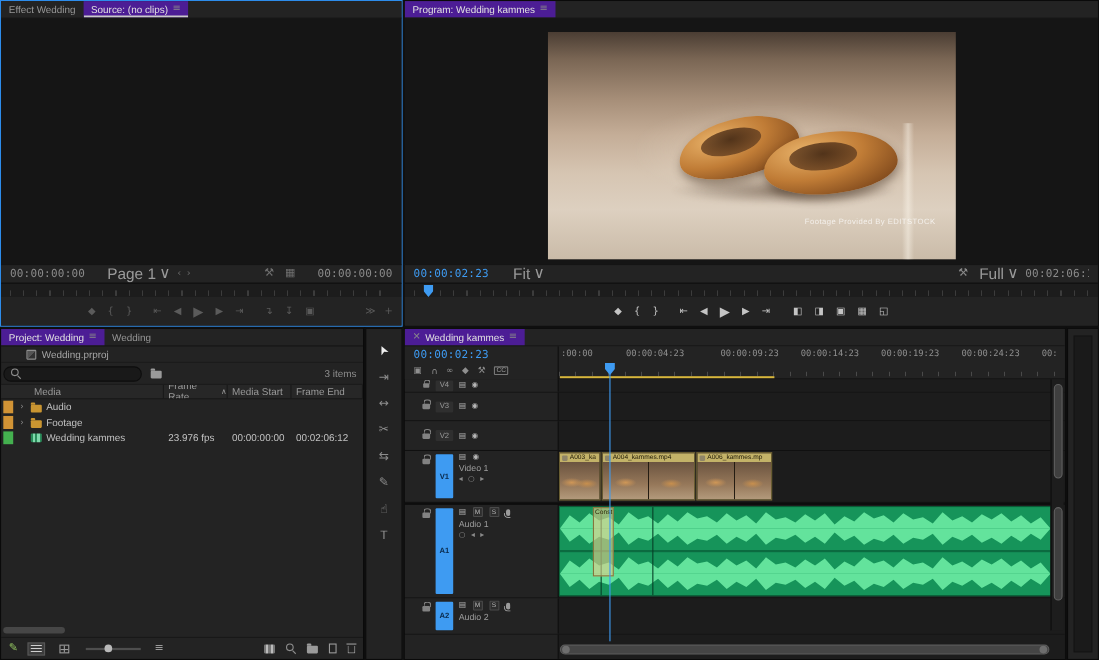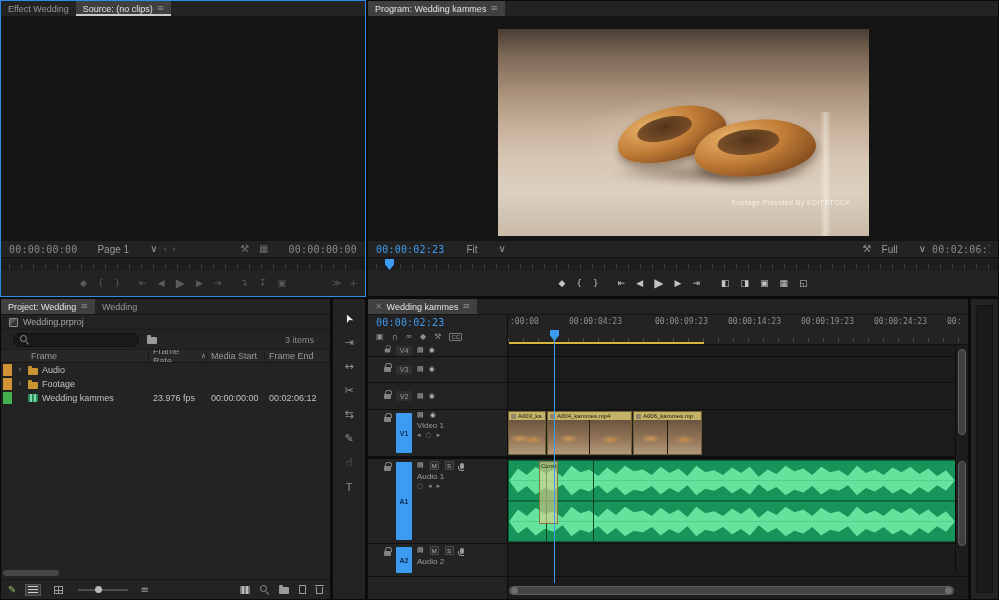--- a/index.html
+++ b/index.html
@@ -8,29 +8,29 @@
 .panel{position:absolute;background:#232323;display:flex;flex-direction:column;border:1px solid #0a0a0a}
 #source{left:0;top:0;width:366px;height:297px;border:1px solid #2d8ceb}
 #program{left:367px;top:0;width:632px;height:297px}
 #project{left:0;top:298px;width:331px;height:302px}
 #tools{left:332px;top:298px;width:34px;height:302px;align-items:center;padding-top:10px;gap:5px}
 #timeline{left:367px;top:298px;width:602px;height:302px}
 #meters{left:970px;top:298px;width:29px;height:302px}
 .ic{font-family:"DejaVu Sans",sans-serif;line-height:1}
 .tabbar{height:16px;display:flex;align-items:center;background:#232323;border-bottom:1px solid #151515;flex:0 0 auto;overflow:hidden}
 .tab{padding:0 7px;font-size:9px;color:#979797;white-space:nowrap;height:100%;display:flex;align-items:center;gap:4px}
-.tab.active{color:#e2e2e2;background:#404040}
+.tab.active{color:#e2e2e2;background:#4c1d95}
 .tab.underline{box-shadow:inset 0 -2px 0 #c9c9c9}
 .menu{color:#8a8a8a;font-size:9px}
 .mon-body{flex:1;background:#151515;position:relative;overflow:hidden}
 .mon-controls{height:17px;display:flex;align-items:center;gap:6px;padding:0 8px;background:#232323;border-top:1px solid #141414;flex:0 0 auto}
 .tc{font-family:"DejaVu Sans Mono",monospace;font-size:10px;letter-spacing:.2px;white-space:nowrap}
 .tc.gray{color:#8a8a8a}.tc.blue{color:var(--accent,#3e9bf2)}
 .tc.clip{width:58px;overflow:hidden;text-align:left}
-.dropdown{font-size:10px;color:#9a9a9a;display:flex;gap:21px;align-items:center;white-space:nowrap}
+.dropdown{font-size:14px;color:#9a9a9a;display:flex;gap:3px;align-items:center;white-space:nowrap}
 .pagenav{color:#6f6f6f;font-size:9px;display:flex;gap:5px}
 .scrubber{height:13px;background:#1c1c1c;border-top:1px solid #101010;position:relative;flex:0 0 auto}
 .scrubber .ticks{position:absolute;left:8px;right:8px;bottom:1px;height:5px;background:repeating-linear-gradient(90deg,#3c3c3c 0 1px,transparent 1px 12px)}
 .ph-caret{position:absolute;width:9px;height:11px;top:1px;background:var(--accent,#3e9bf2);clip-path:polygon(0 0,100% 0,100% 50%,50% 100%,0 50%)}
 .transport{height:26px;display:flex;align-items:center;gap:11px;padding:0 12px;flex:0 0 auto;background:#232323;position:relative;justify-content:center}
 .transport .ic{font-size:9px;color:#c4c4c4}
 .transport.dim .ic{color:#5b5b5b}
 .transport .play{font-size:12px}
 .transport .corner{position:absolute;right:8px;display:flex;gap:8px}
 
@@ -38,22 +38,22 @@
 .scene{position:absolute;inset:0;background:linear-gradient(180deg,#4a3d33 0,#7a6654 12%,#a78f79 30%,#c4ad97 45%,#d6c5b2 62%,#ddd0c0 78%,#cabba8 100%)}
 .scene .glow{position:absolute;left:20%;top:30%;width:70%;height:45%;background:radial-gradient(ellipse,rgba(255,240,220,.35),transparent 70%);filter:blur(3px)}
 .scene .boxedge{position:absolute;right:10%;top:40%;width:3%;height:60%;background:linear-gradient(90deg,transparent,rgba(255,250,240,.45),transparent)}
 .shoe-shadow{position:absolute;left:30%;top:64%;width:56%;height:12%;background:radial-gradient(ellipse,rgba(70,50,35,.5),transparent 70%);filter:blur(2px)}
 .shoe{position:absolute;border-radius:50%/58% 58% 46% 46%;background:radial-gradient(ellipse at 32% 28%,#e8b269 0%,#c07c36 45%,#8a5120 78%,#6b3c16 100%);box-shadow:0 5px 9px rgba(60,40,25,.45)}
 .shoe .opening{position:absolute;left:20%;top:16%;width:50%;height:44%;border-radius:50%;background:radial-gradient(ellipse at 50% 40%,#39200f,#6b4423 72%,transparent 78%);opacity:.85}
 .shoe.s1{left:32%;top:38%;width:30%;height:25%;transform:rotate(-14deg)}
 .shoe.s2{left:53%;top:44%;width:33%;height:27%;transform:rotate(-6deg)}
 .watermark{position:absolute;right:18px;bottom:30px;font-size:7px;color:rgba(255,255,255,.72);letter-spacing:.4px}
 
-.proj-path{height:15px;display:flex;align-items:center;gap:5px;padding:0 8px;font-size:9px;color:#a6a6a6;border-bottom:1px solid #1b1b1b;flex:0 0 auto}
-.proj-search{height:20px;display:flex;align-items:center;gap:8px;padding:0 12px;border-bottom:1px solid #1b1b1b;flex:0 0 auto}
+.proj-path{height:15px;display:flex;align-items:center;gap:5px;padding:0 23px;font-size:9px;color:#a6a6a6;border-bottom:1px solid #1b1b1b;flex:0 0 auto}
+.proj-search{height:20px;display:flex;align-items:center;gap:8px;padding:0 2px;border-bottom:1px solid #1b1b1b;flex:0 0 auto}
 .searchbox{width:126px;height:14px;background:#191919;border:1px solid #0d0d0d;border-radius:7px;display:flex;align-items:center;gap:4px;padding:0 6px}
 .searchbox input{background:transparent;border:none;outline:none;color:#cfcfcf;font-size:9px;width:100%;font-family:"Liberation Sans",sans-serif}
 .items-count{margin-left:auto;font-size:9px;color:#8d8d8d;padding-right:4px}
 .grid-head{height:13px;display:grid;grid-template-columns:148px 58px 58px 1fr;background:#272727;border-bottom:1px solid #181818;font-size:9px;color:#9a9a9a;align-items:center;flex:0 0 auto}
 .grid-head>div{padding-left:4px;border-right:1px solid #191919;height:100%;display:flex;align-items:center;gap:3px;overflow:hidden}
 .grid-head>div:first-child{padding-left:30px}
 .prow{height:14px;display:grid;grid-template-columns:148px 58px 58px 1fr;align-items:center;font-size:9px;color:#c2c2c2;flex:0 0 auto}
 .prow>div{overflow:hidden;white-space:nowrap;padding-left:4px}
 .prow .name{display:flex;align-items:center;gap:4px;padding-left:2px}
 .chip{width:9px;height:12px;flex:0 0 auto}
@@ -273,21 +273,21 @@
   <div class="proj-search">
     <div class="searchbox">
       <span class="i-search"></span>
       <input style="">
     </div>
     <span class="i-folder gray"></span>
     <span class="items-count">3 items</span>
   </div>
   <div class="grid-head">
     <div>
-        <span>Frame</span>
+        <span>Media</span>
       </div>
     <div>
         <span>Frame Rate</span>
         <span class="ic" style="font-size:7px">∧</span>
       </div>
     <div>
         <span>Media Start</span>
       </div>
     <div>
         <span>Frame End</span>

